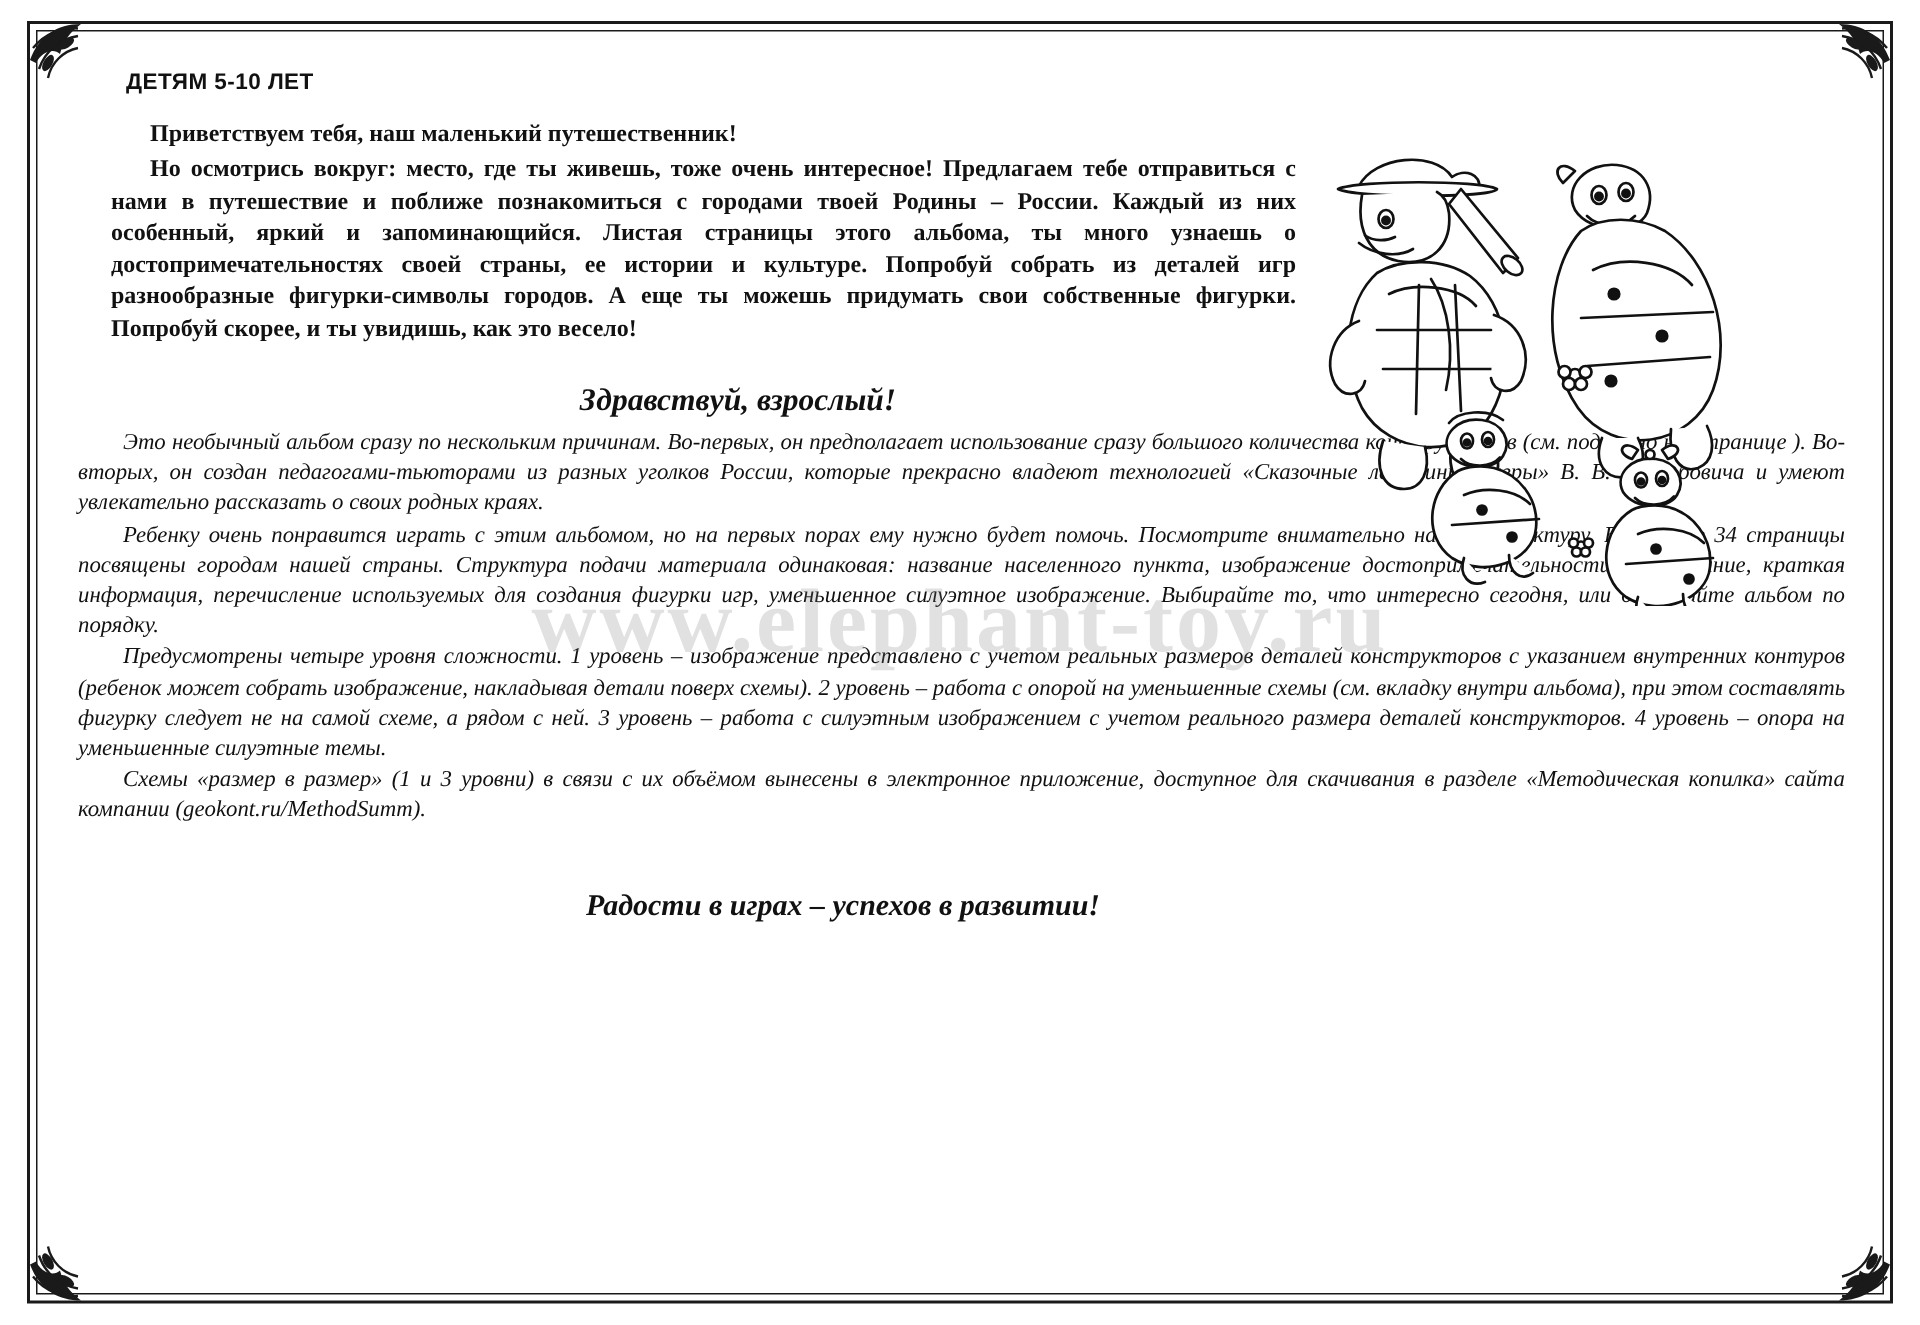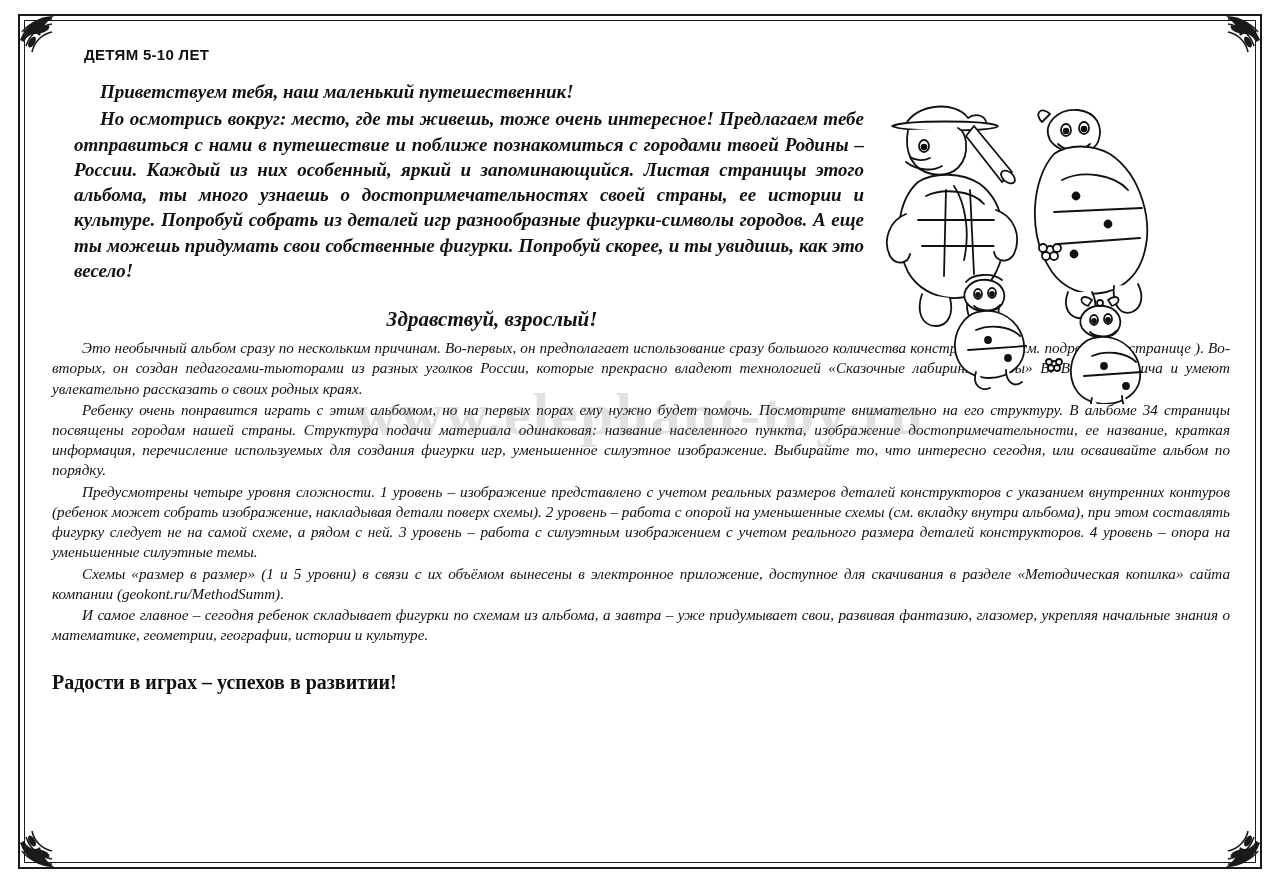--- a/index.html
+++ b/index.html
@@ -89,23 +89,22 @@
     margin: 0 0 16px 32px;
     color: #111;
   }
 
   .kids-block {
     width: 790px;
     margin-left: 22px;
   }
   .kids-block p {
     margin: 0 0 2px 0;
-    font-size: 19px;
-    font-weight: bold;
-    font-style: italic;
+    font-size: 16px;
+    font-weight: bold;
     line-height: 1.33;
     text-align: justify;
     text-indent: 26px;
   }
   .kids-block p.first { text-indent: 26px; }
 
   .turtles {
     position: absolute;
     right: -14px;
     top: 18px;
@@ -130,23 +129,25 @@
   .adult-block p {
     margin: 0 0 1px 0;
     font-size: 15.2px;
     font-style: italic;
     line-height: 1.33;
     text-align: justify;
     text-indent: 30px;
   }
 
   .closing {
-    margin-top: 26px;
+    margin-top: 42px;
+    text-align: center;
     font-size: 20px;
     font-weight: bold;
+    font-style: italic;
     padding-right: 160px;
   }
 </style>
 </head>
 <body>
 
 <div class="page">
 
   <div class="frame-outer"></div>
   <div class="frame-inner"></div>
@@ -308,21 +309,20 @@
       <p class="first">Приветствуем тебя, наш маленький путешественник!</p>
       <p>Но осмотрись вокруг: место, где ты живешь, тоже очень интересное! Предлагаем тебе отправиться с нами в путешествие и поближе познакомиться с городами твоей Родины – России. Каждый из них особенный, яркий и запоминающийся. Листая страницы этого альбома, ты много узнаешь о достопримечательностях своей страны, ее истории и культуре. Попробуй собрать из деталей игр разнообразные фигурки-символы городов. А еще ты можешь придумать свои собственные фигурки. Попробуй скорее, и ты увидишь, как это весело!</p>
     </div>
 
     <div class="adult-title">Здравствуй, взрослый!</div>
 
     <div class="adult-block">
       <p>Это необычный альбом сразу по нескольким причинам. Во-первых, он предполагает использование сразу большого количества конструкторов (см. подробно на странице ). Во-вторых, он создан педагогами-тьюторами из разных уголков России, которые прекрасно владеют технологией «Сказочные лабиринты игры» В. В. Воскобовича и умеют увлекательно рассказать о своих родных краях.</p>
       <p>Ребенку очень понравится играть с этим альбомом, но на первых порах ему нужно будет помочь. Посмотрите внимательно на его структуру. В альбоме 34 страницы посвящены городам нашей страны. Структура подачи материала одинаковая: название населенного пункта, изображение достопримечательности, ее название, краткая информация, перечисление используемых для создания фигурки игр, уменьшенное силуэтное изображение. Выбирайте то, что интересно сегодня, или осваивайте альбом по порядку.</p>
       <p>Предусмотрены четыре уровня сложности. 1 уровень – изображение представлено с учетом реальных размеров деталей конструкторов с указанием внутренних контуров (ребенок может собрать изображение, накладывая детали поверх схемы). 2 уровень – работа с опорой на уменьшенные схемы (см. вкладку внутри альбома), при этом составлять фигурку следует не на самой схеме, а рядом с ней. 3 уровень – работа с силуэтным изображением с учетом реального размера деталей конструкторов. 4 уровень – опора на уменьшенные силуэтные темы.</p>
-      <p>Схемы «размер в размер» (1 и 5 уровни) в связи с их объёмом вынесены в электронное приложение, доступное для скачивания в разделе «Методическая копилка» сайта компании (geokont.ru/MethodSumm).</p>
-      <p>И самое главное – сегодня ребенок складывает фигурки по схемам из альбома, а завтра – уже придумывает свои, развивая фантазию, глазомер, укрепляя начальные знания о математике, геометрии, географии, истории и культуре.</p>
+      <p>Схемы «размер в размер» (1 и 3 уровни) в связи с их объёмом вынесены в электронное приложение, доступное для скачивания в разделе «Методическая копилка» сайта компании (geokont.ru/MethodSumm).</p>
     </div>
 
     <div class="closing">Радости в играх – успехов в развитии!</div>
   </div>
 
   <div class="watermark">www.elephant-toy.ru</div>
 </div>
 
 </body></html>

